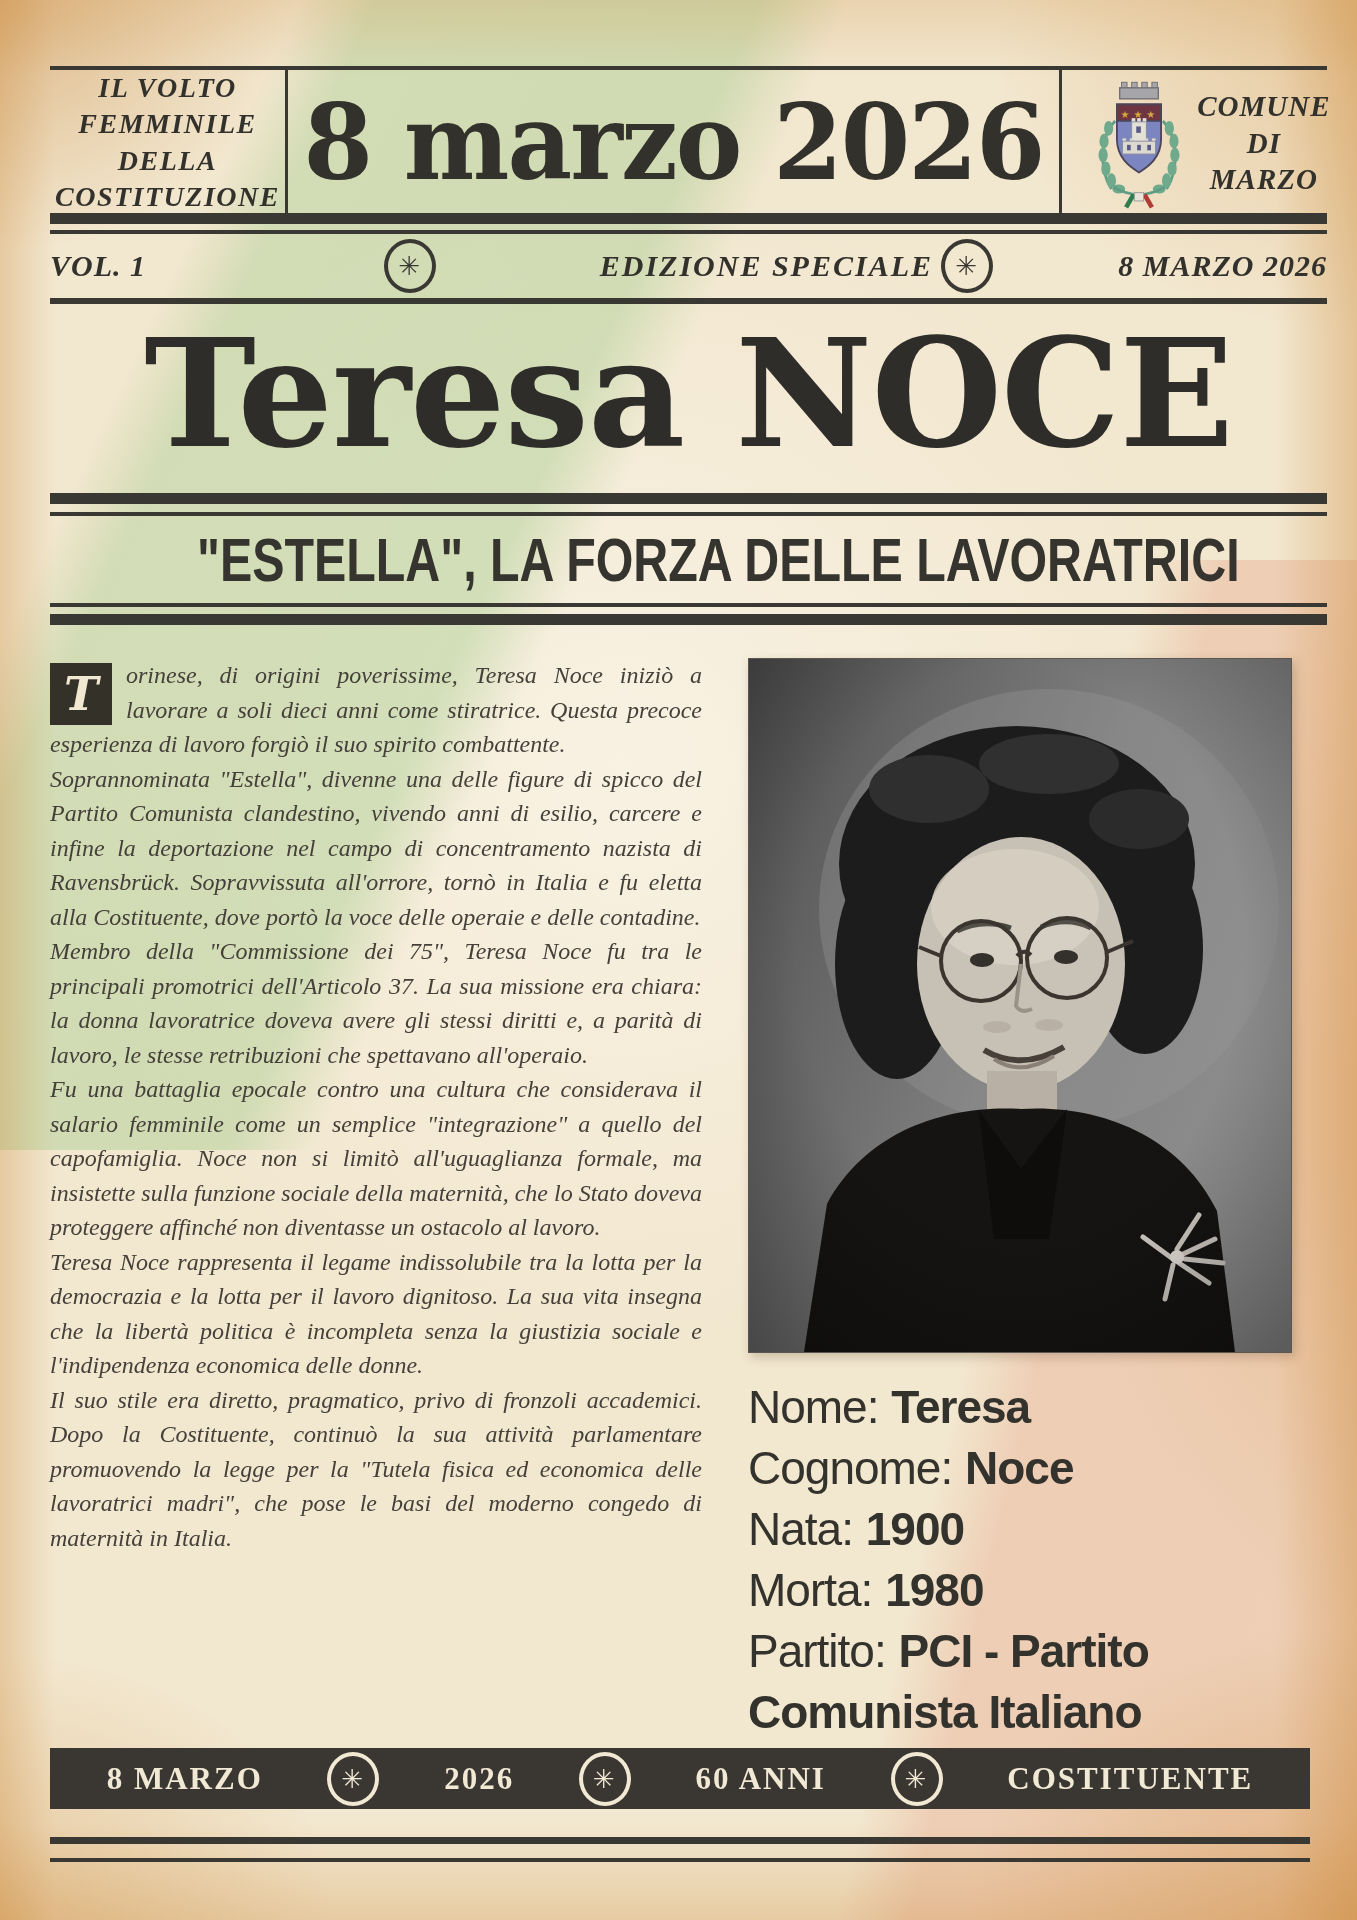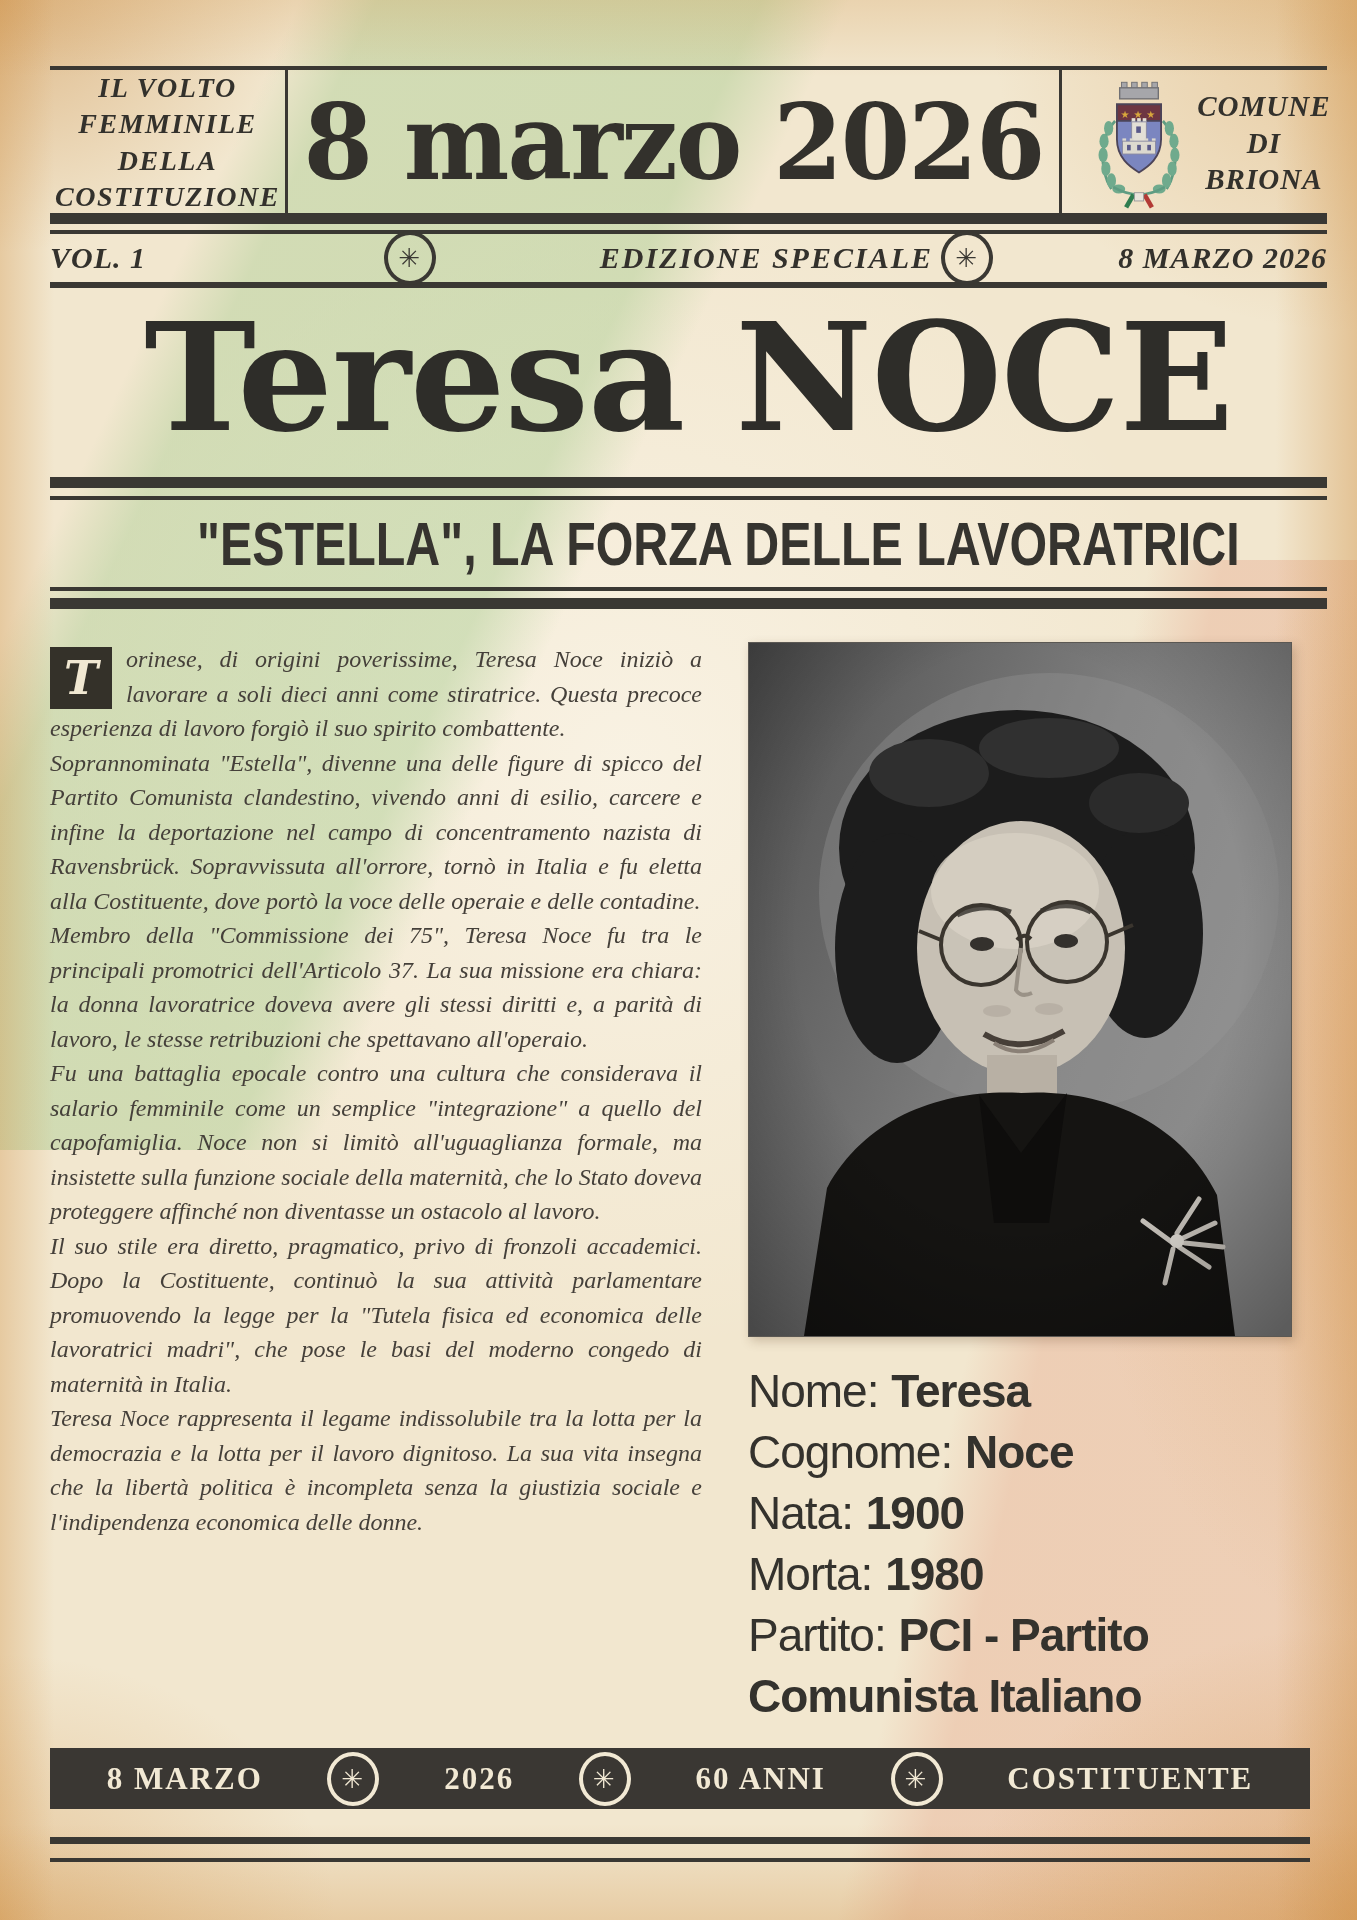--- a/index.html
+++ b/index.html
@@ -48,21 +48,21 @@
   .mast-title{font-family:"DejaVu Serif", serif;font-weight:bold;font-size:104px;letter-spacing:-2px;white-space:nowrap;}
   .mast-title span{display:inline-block;transform:scaleX(.96);}
   .comune{flex-direction:row;gap:12px;}
   .comune-text{font-style:italic;font-weight:bold;font-size:29px;line-height:1.25;letter-spacing:1px;text-align:center;}
   .comune-text span{display:block;}
   .emblem{flex:none;}
 
   .gap6{height:6px;} .gap8{height:8px;} .gap7{height:7px;} .gap12{height:12px;}
 
   
-  .edition-row{display:flex;align-items:center;height:48px;font-style:italic;font-weight:bold;font-size:30px;letter-spacing:1px;}
+  .edition-row{display:flex;align-items:center;height:64px;font-style:italic;font-weight:bold;font-size:30px;letter-spacing:1px;}
   .ed-left{flex:1;text-align:left;}
   .ed-center{flex:1.5;text-align:right;letter-spacing:2px;}
   .ed-right{flex:1;text-align:right;}
   .badge{flex:none;width:44px;height:46px;border:4px solid #3a3833;border-radius:50%;display:inline-flex;align-items:center;justify-content:center;color:#3a3833;font-family:"DejaVu Sans", sans-serif;font-style:normal;font-weight:bold;font-size:26px;line-height:1;margin:0 8px;}
   .badge.cream{border-color:#f2e9d4;color:#f2e9d4;}
 
   
   .title{margin:4px 0 2px;text-align:center;font-family:"DejaVu Serif", serif;font-weight:bold;font-size:150px;line-height:1.14;color:#2e2d29;letter-spacing:-1px;}
   .subtitle{margin:8px 0;text-align:center;white-space:nowrap;}
   .subtitle span{display:inline-block;font-family:"Liberation Sans", sans-serif;font-weight:bold;font-size:62px;letter-spacing:0;color:#36342f;transform:scaleX(.78);}
@@ -143,21 +143,21 @@
               <ellipse cx="72" cy="126" rx="7" ry="5"></ellipse>
           </g>
           <path d="M22,124 Q50,140 78,124" stroke="#5f9c82" stroke-width="3" fill="none"></path>
           <path d="M44,132 l-8,14" stroke="#2f7d4f" stroke-width="5"></path>
           <path d="M56,132 l8,14" stroke="#b23a35" stroke-width="5"></path>
           <rect x="45" y="130" width="10" height="9" fill="#e8e4da" stroke="#999999" stroke-width="1"></rect>
         </svg>
         <div class="comune-text">
           <span>COMUNE</span>
           <span>DI</span>
-          <span>BRIONA</span>
+          <span>MARZO</span>
         </div>
       </div>
     </header>
 
     <div class="rule thick"></div>
     <div class="gap6"></div>
     <div class="rule thin"></div>
 
     <div class="edition-row">
       <span class="ed-left">VOL. 1</span>
@@ -185,22 +185,22 @@
     <div class="rule thick"></div>
 
     <div class="main">
       <div class="article">
         <p>
           <span class="dropcap">T</span><span>orinese, di origini poverissime, Teresa Noce iniziò a lavorare a soli dieci anni come stiratrice. Questa precoce esperienza di lavoro forgiò il suo spirito combattente.</span>
         </p>
         <p>Soprannominata "Estella", divenne una delle figure di spicco del Partito Comunista clandestino, vivendo anni di esilio, carcere e infine la deportazione nel campo di concentramento nazista di Ravensbrück. Sopravvissuta all'orrore, tornò in Italia e fu eletta alla Costituente, dove portò la voce delle operaie e delle contadine.</p>
         <p>Membro della "Commissione dei 75", Teresa Noce fu tra le principali promotrici dell'Articolo 37. La sua missione era chiara: la donna lavoratrice doveva avere gli stessi diritti e, a parità di lavoro, le stesse retribuzioni che spettavano all'operaio.</p>
         <p>Fu una battaglia epocale contro una cultura che considerava il salario femminile come un semplice "integrazione" a quello del capofamiglia. Noce non si limitò all'uguaglianza formale, ma insistette sulla funzione sociale della maternità, che lo Stato doveva proteggere affinché non diventasse un ostacolo al lavoro.</p>
+        <p>Teresa Noce rappresenta il legame indissolubile tra la lotta per la democrazia e la lotta per il lavoro dignitoso. La sua vita insegna che la libertà politica è incompleta senza la giustizia sociale e l'indipendenza economica delle donne.</p>
         <p>Il suo stile era diretto, pragmatico, privo di fronzoli accademici. Dopo la Costituente, continuò la sua attività parlamentare promuovendo la legge per la "Tutela fisica ed economica delle lavoratrici madri", che pose le basi del moderno congedo di maternità in Italia.</p>
-        <p>Teresa Noce rappresenta il legame indissolubile tra la lotta per la democrazia e la lotta per il lavoro dignitoso. La sua vita insegna che la libertà politica è incompleta senza la giustizia sociale e l'indipendenza economica delle donne.</p>
       </div>
 
       <div class="side">
         <svg class="photo" viewBox="0 0 542 693" preserveAspectRatio="none">
           <defs>
             <linearGradient id="pbg" x1="0" y1="0" x2="1" y2="0.5">
               <stop offset="0" stop-color="#4f4f4f"></stop>
                 <stop offset="0.6" stop-color="#7f7f7f"></stop>
                 <stop offset="1" stop-color="#8d8d8d"></stop>
             </linearGradient>

